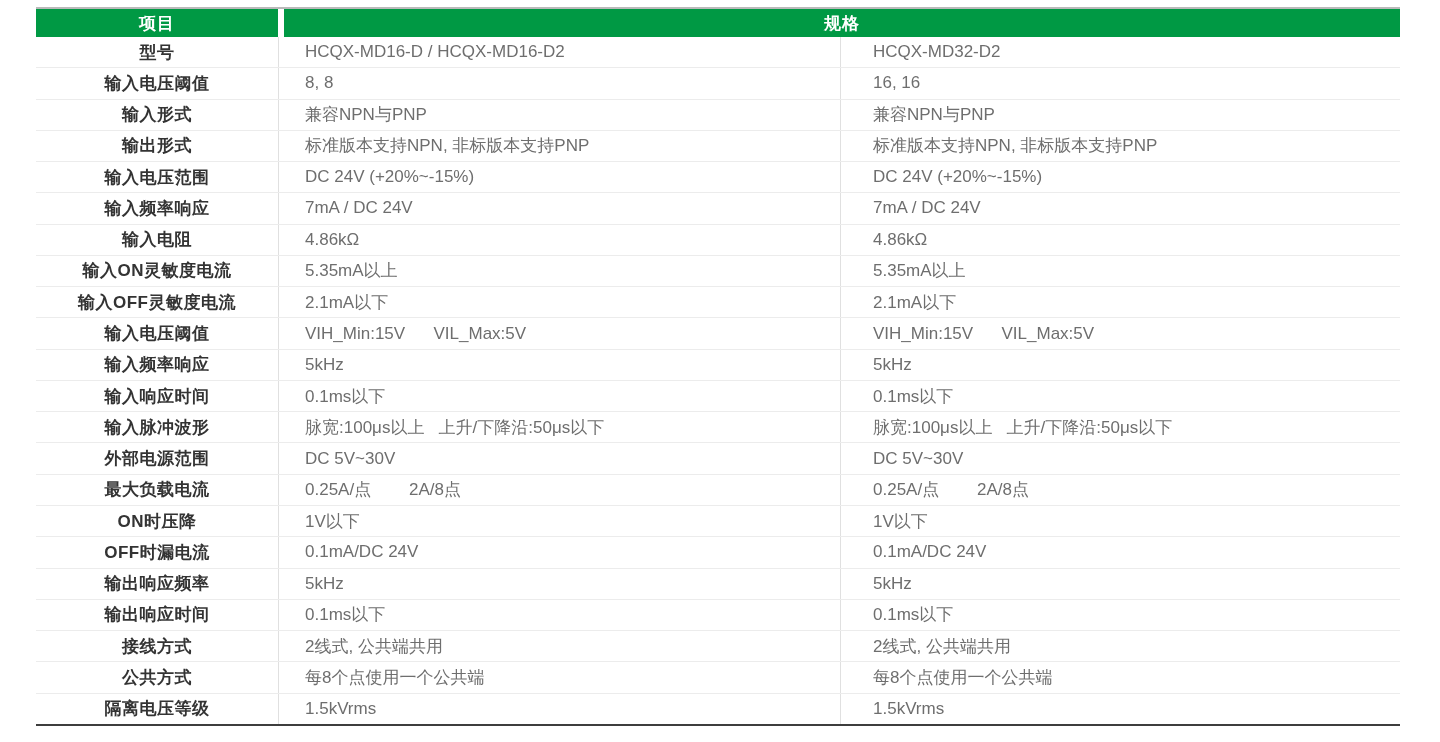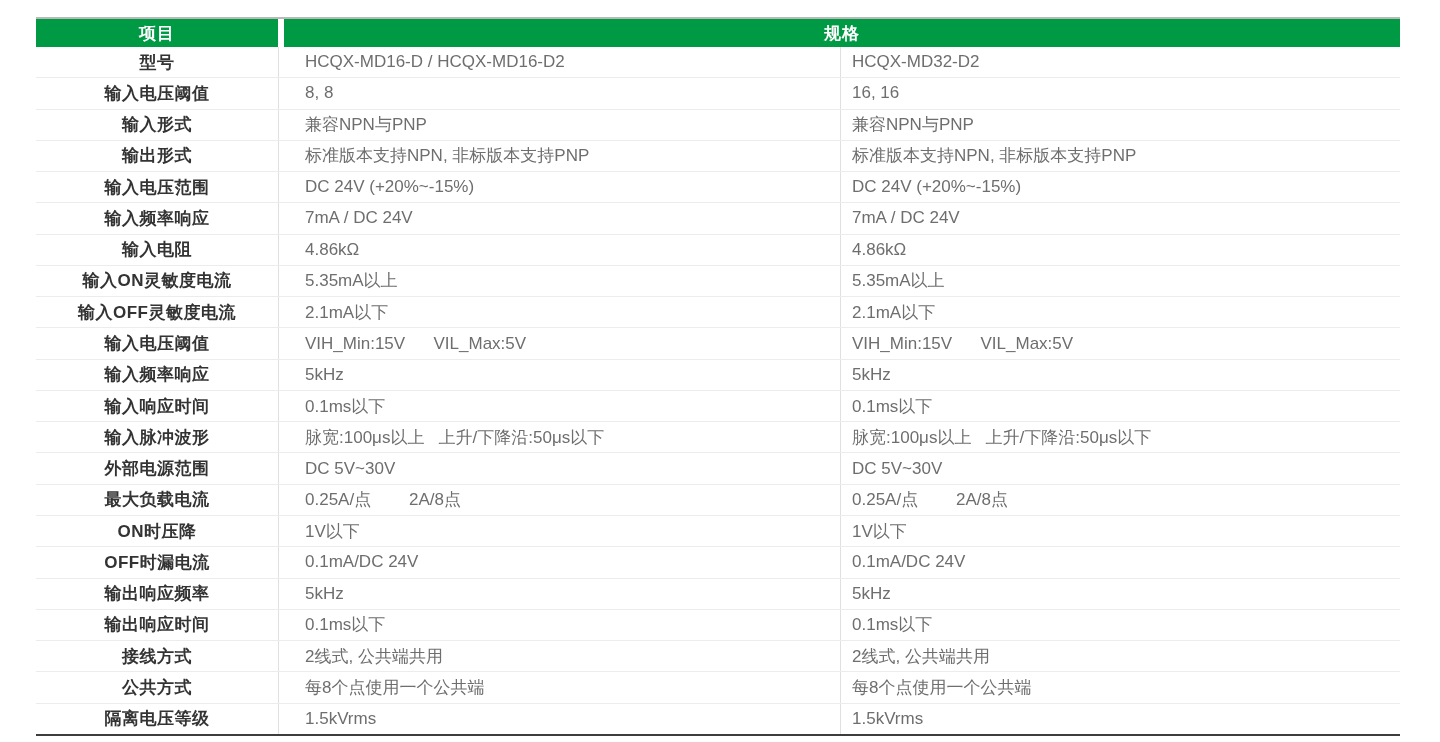--- a/index.html
+++ b/index.html
@@ -6,21 +6,21 @@
   html,body { background:#ffffff; }
   .page {
     position:relative;
     width:1440px; height:742px;
     background:#ffffff;
     font-family:"Liberation Sans","DejaVu Sans",sans-serif;
     overflow:hidden;
   }
   .spec-table {
     position:absolute;
-    left:36px; top:17px;
+    left:36px; top:7px;
     width:1364px;
   }
   .head-row {
     display:flex;
     height:30px;
     border-top:2px solid #b9b9b9;
   }
   .head-cell {
     background:var(--green,#009944);
     color:#ffffff;
@@ -63,21 +63,21 @@
   }
   .cell.spec1 {
     width:562px;
     border-left:1px solid #e0e0e0;
     padding-left:26px;
     color:#6e6e6e;
   }
   .cell.spec2 {
     flex:1;
     border-left:1px solid #e0e0e0;
-    padding-left:11px;
+    padding-left:32px;
     color:#6e6e6e;
   }
 </style>
 </head>
 <body>
 
 <div class="page">
   <div class="spec-table">
     <div class="head-row">
       <div class="head-cell item">项目</div>

